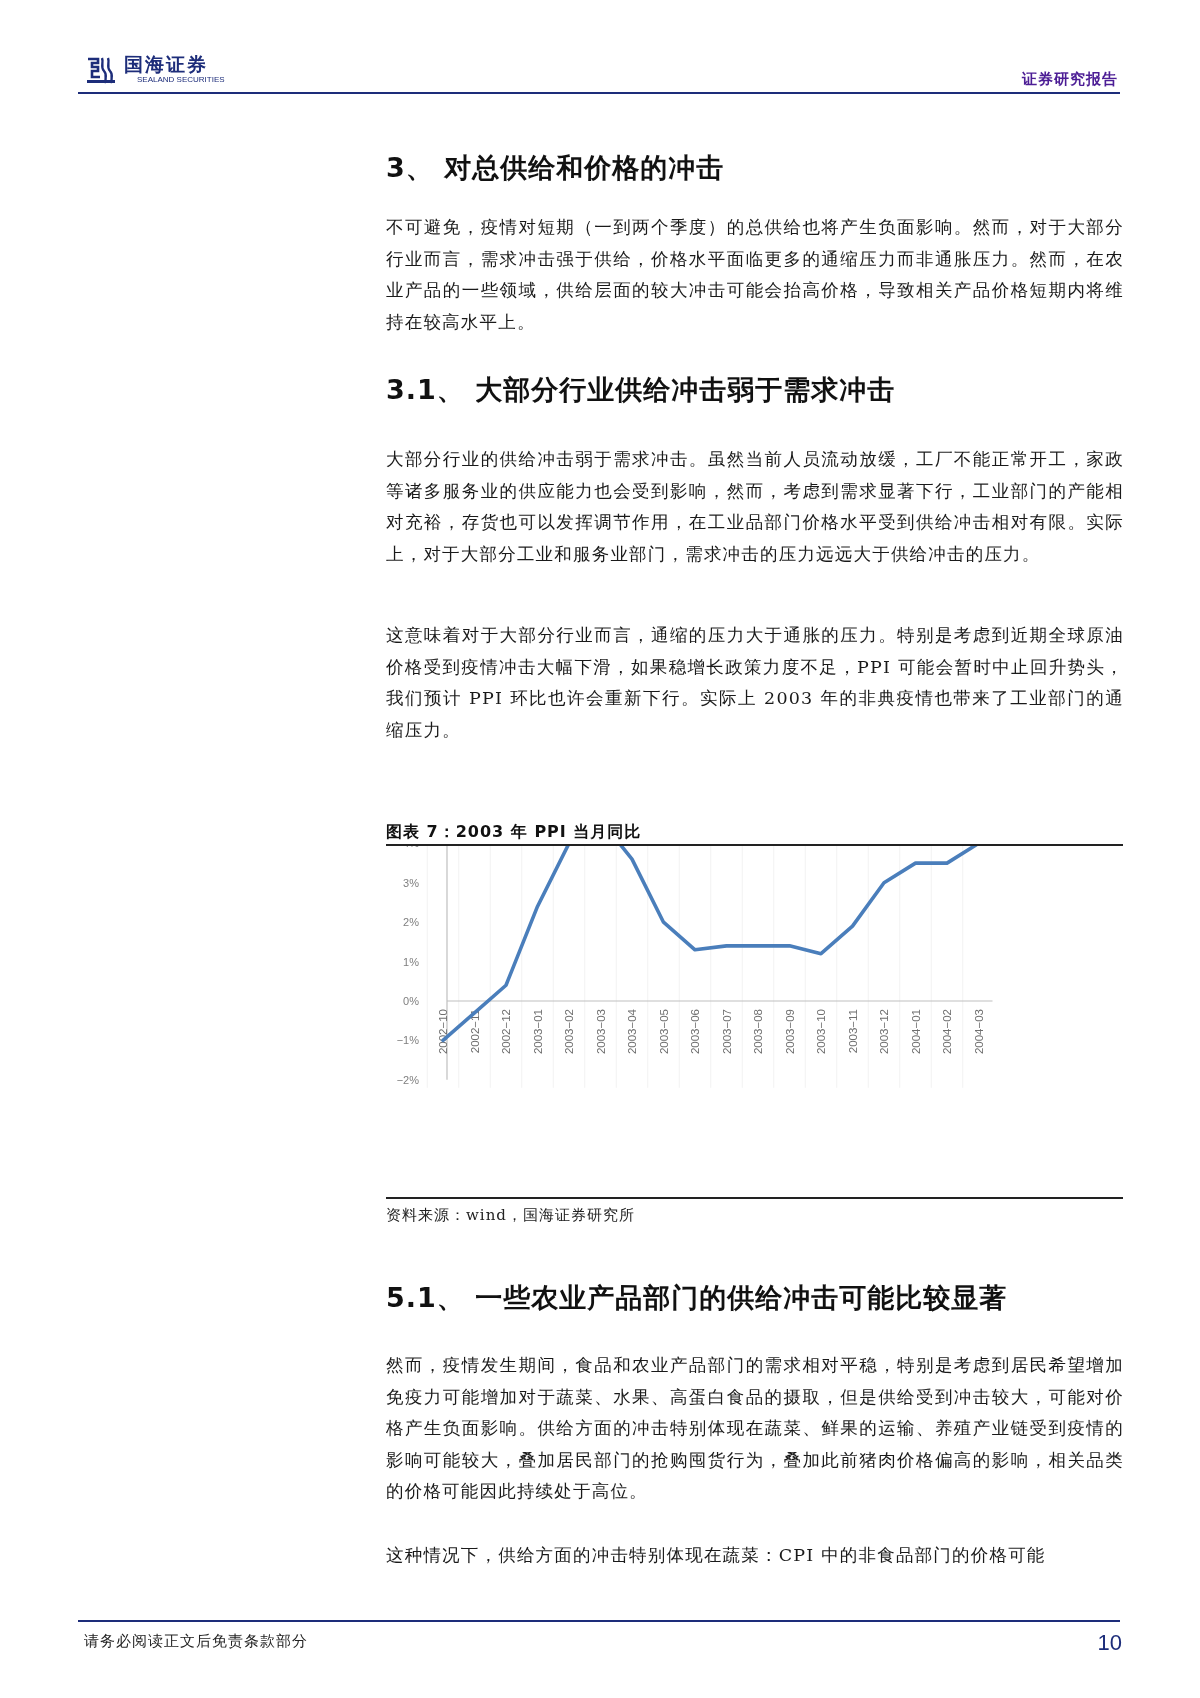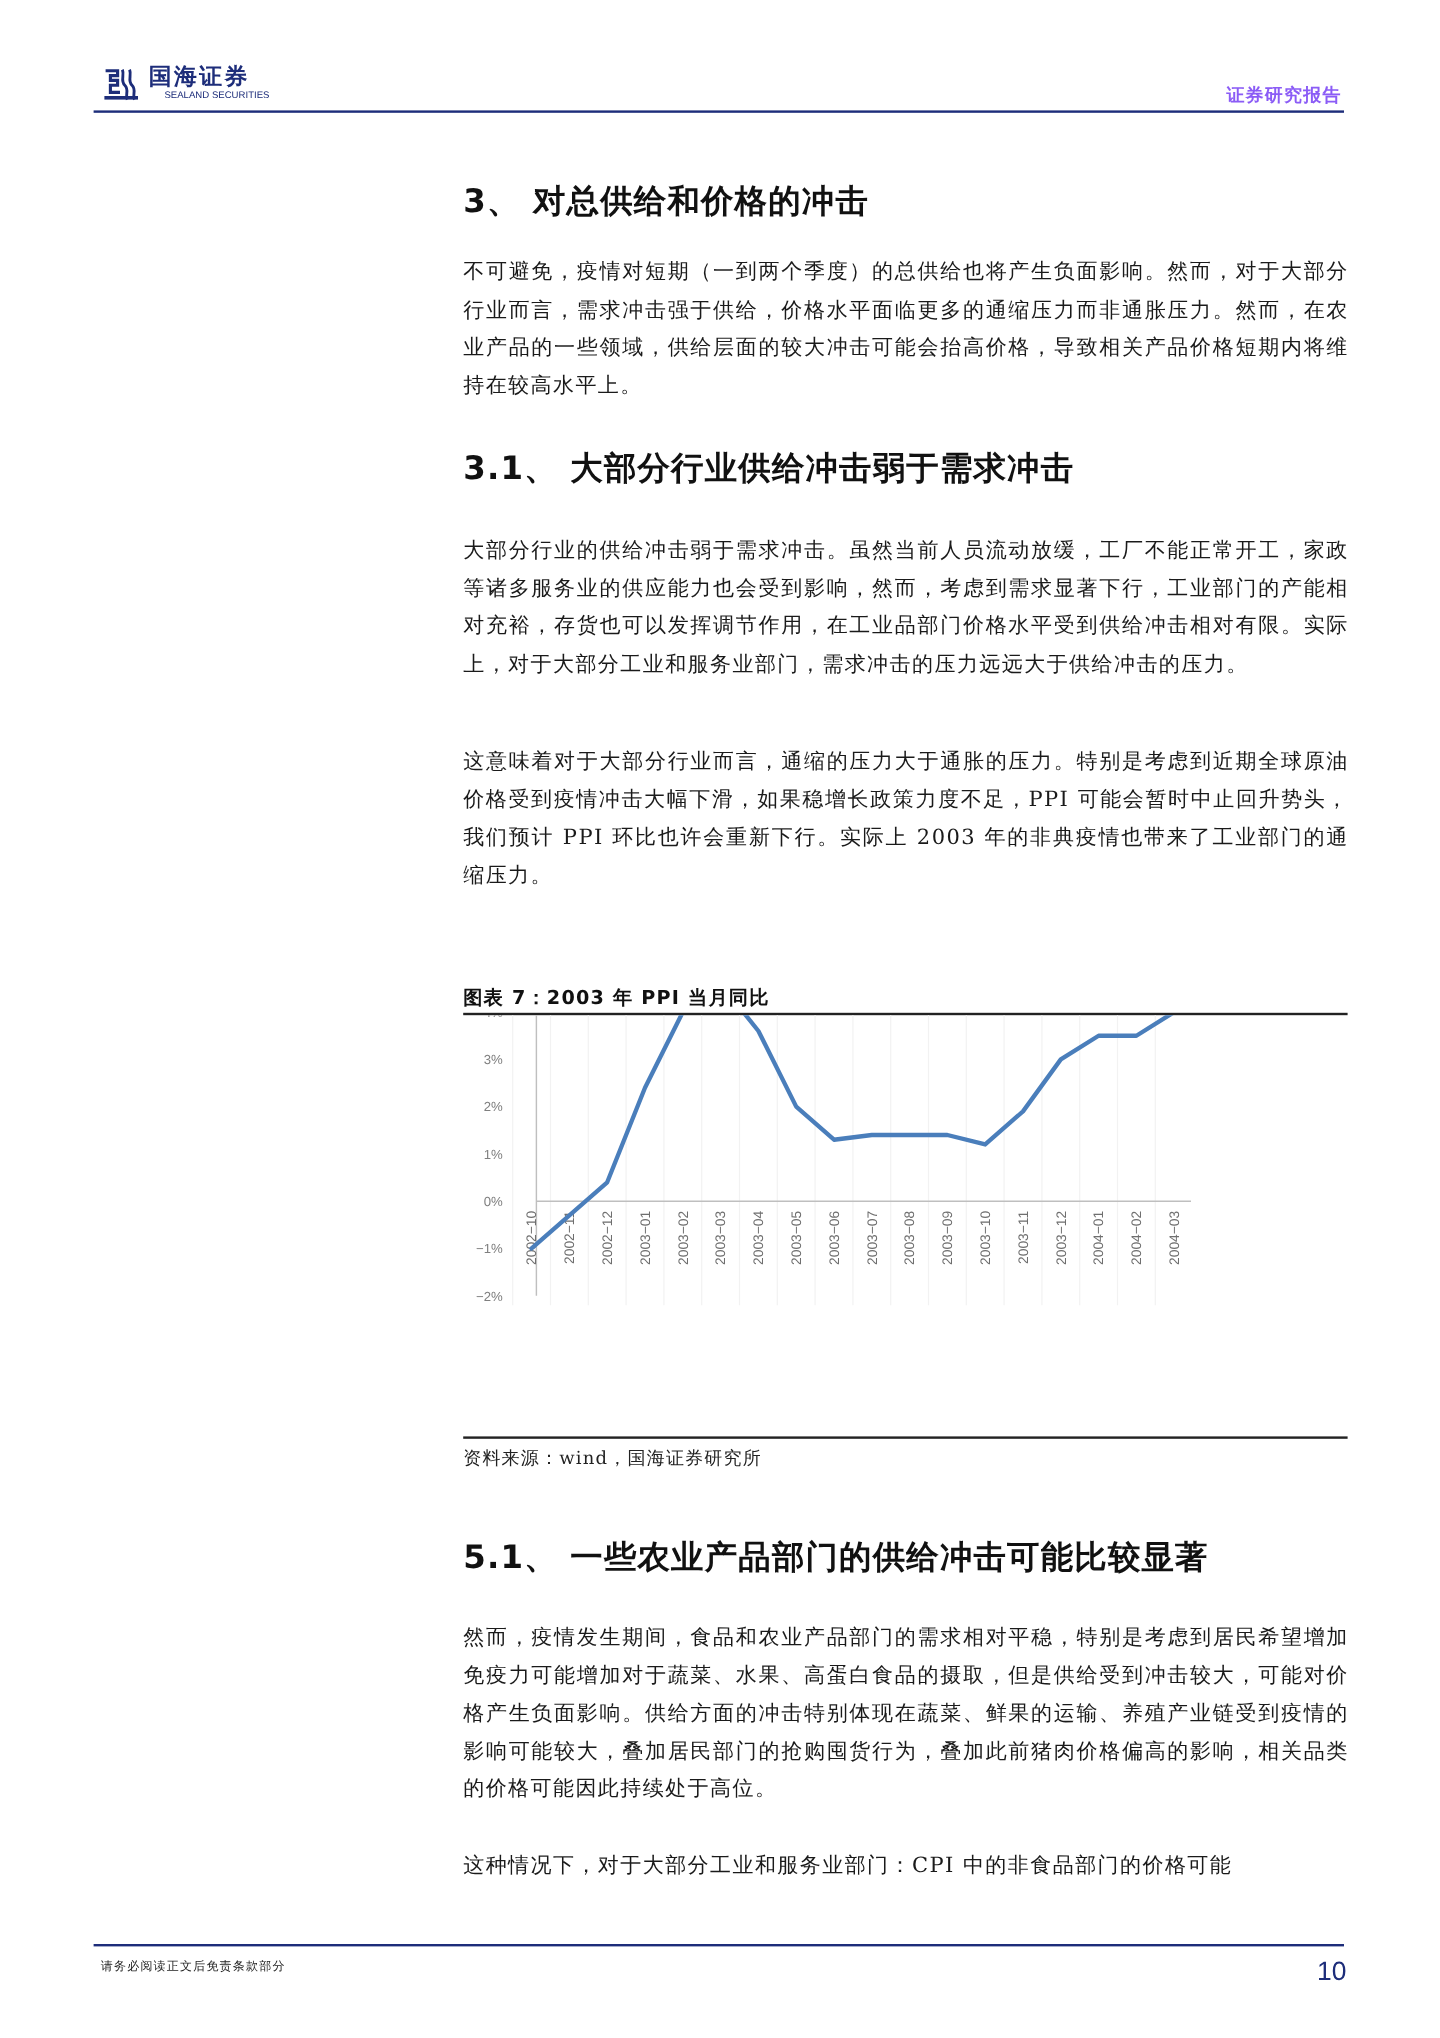--- a/index.html
+++ b/index.html
@@ -4,33 +4,33 @@
 <style>
   html, body { margin: 0; padding: 0; background: #ffffff; }
   body { width: 1200px; height: 1698px; position: relative; overflow: hidden;
          font-family: "DejaVu Serif", "Liberation Serif", serif; color: #111; }
   .header { position: absolute; left: 78px; top: 48px; width: 1042px; height: 50px; }
   .logo { position: absolute; left: 8px; top: 6px; display: flex; align-items: center; }
   .logo-mark { width: 30px; height: 30px; }
   .logo-text { margin-left: 8px; }
   .logo-cn { font-family: "DejaVu Sans", "Liberation Sans", sans-serif; font-weight: bold; color: #1d2d7a; font-size: 19px; letter-spacing: 2px; line-height: 20px; }
   .logo-en { font-family: "Liberation Sans", sans-serif; font-size: 8px; color: #1d2d7a; letter-spacing: 0px; line-height: 10px; margin-top: 1px; margin-left: 13px; }
-  .header-right { position: absolute; right: 2px; top: 22px; font-size: 15px; font-weight: bold; letter-spacing: 1px; color: #8b5cf6; margin-left: 38px; }
+  .header-right { position: absolute; right: 2px; top: 22px; font-size: 15px; font-weight: bold; letter-spacing: 1px; color: #4c1d95; margin-left: 38px; }
   .header-rule { position: absolute; left: 0; top: 44px; width: 1042px; height: 2px; background: #1d2d7a; }
   h2 { margin: 0; font-family: "DejaVu Sans", "Liberation Sans", sans-serif; font-weight: bold; font-size: 27px; color: #111; letter-spacing: 1px; position: absolute; left: 386px; }
   p.para { margin: 0; position: absolute; left: 386px; width: 738px; font-size: 17.5px; line-height: 31.5px; letter-spacing: 1.2px; text-align: justify; color: #1a1a1a; }
 
   .fig-title { position: absolute; left: 386px; top: 822px; font-family: "DejaVu Sans", "Liberation Sans", sans-serif; font-weight: bold; font-size: 16px; letter-spacing: 1px; }
   .fig-rule-top { position: absolute; left: 386px; top: 844px; width: 737px; height: 2px; background: #222; }
   .fig-rule-bot { position: absolute; left: 386px; top: 1197px; width: 737px; height: 2px; background: #222; }
   .fig-source { position: absolute; left: 386px; top: 1206px; font-size: 15px; letter-spacing: 1px; color: #222; }
   .chart { position: absolute; left: 386px; top: 846px; width: 737px; height: 350px; }
 
   .footer-rule { position: absolute; left: 78px; top: 1620px; width: 1042px; height: 2px; background: #1d2d7a; }
-  .footer-left { position: absolute; left: 84px; top: 1632px; font-size: 10px; letter-spacing: 1px; color: #222; }
+  .footer-left { position: absolute; left: 84px; top: 1632px; font-size: 15px; letter-spacing: 1px; color: #222; }
   .footer-page { position: absolute; right: 78px; top: 1630px; font-family: "Liberation Sans", sans-serif; font-size: 22px; color: #1d2d7a; }
 </style>
 </head>
 <body>
 
 <div class="header">
   <div class="logo">
     <svg class="logo-mark" viewBox="0 0 30 30">
       <rect x="0" y="0" width="30" height="30" fill="#ffffff"></rect>
       <path d="M2 4 H12 V8 H6 V12 H12 V16 H6 V22 H14" stroke="#1d2d7a" stroke-width="2.6" fill="none"></path>
@@ -105,17 +105,17 @@
       <text x="0" y="0" font-size="11.5" fill="#6f6f6f" text-anchor="end" font-family="Liberation Sans, sans-serif" transform="translate(565,163) rotate(-90)">2004−02</text>
       <text x="0" y="0" font-size="11.5" fill="#6f6f6f" text-anchor="end" font-family="Liberation Sans, sans-serif" transform="translate(596.5,163) rotate(-90)">2004−03</text>
       <polyline points="57,194.4 88.5,166.82 120,139.24 151.5,60.44000000000001 183,-2.5999999999999943 214.5,-26.23999999999998 246,13.159999999999997 277.5,76.2 309,103.78 340.5,99.84 372,99.84 403.5,99.84 435,107.72 466.5,80.14 498,36.80000000000001 529.5,17.099999999999994 561,17.099999999999994 592.5,-2.5999999999999943" fill="none" stroke="#4a7ebb" stroke-width="3.6" stroke-linejoin="round" stroke-linecap="round"></polyline>
     </svg>
 </div>
 <div class="fig-rule-bot"></div>
 <div class="fig-source">资料来源：wind，国海证券研究所</div>
 
 <h2 style="top:1280px;">5.1、 一些农业产品部门的供给冲击可能比较显著</h2>
 <p class="para" style="top:1350px;">然而，疫情发生期间，食品和农业产品部门的需求相对平稳，特别是考虑到居民希望增加免疫力可能增加对于蔬菜、水果、高蛋白食品的摄取，但是供给受到冲击较大，可能对价格产生负面影响。供给方面的冲击特别体现在蔬菜、鲜果的运输、养殖产业链受到疫情的影响可能较大，叠加居民部门的抢购囤货行为，叠加此前猪肉价格偏高的影响，相关品类的价格可能因此持续处于高位。</p>
-<p class="para" style="top:1540px;">这种情况下，对于大部分工业和服务业部门：CPI 中的非食品部门的价格可能</p>
+<p class="para" style="top:1540px;">这种情况下，供给方面的冲击特别体现在蔬菜：CPI 中的非食品部门的价格可能</p>
 
 <div class="footer-rule"></div>
 <div class="footer-left">请务必阅读正文后免责条款部分</div>
 <div class="footer-page">10</div>
 
 </body></html>

